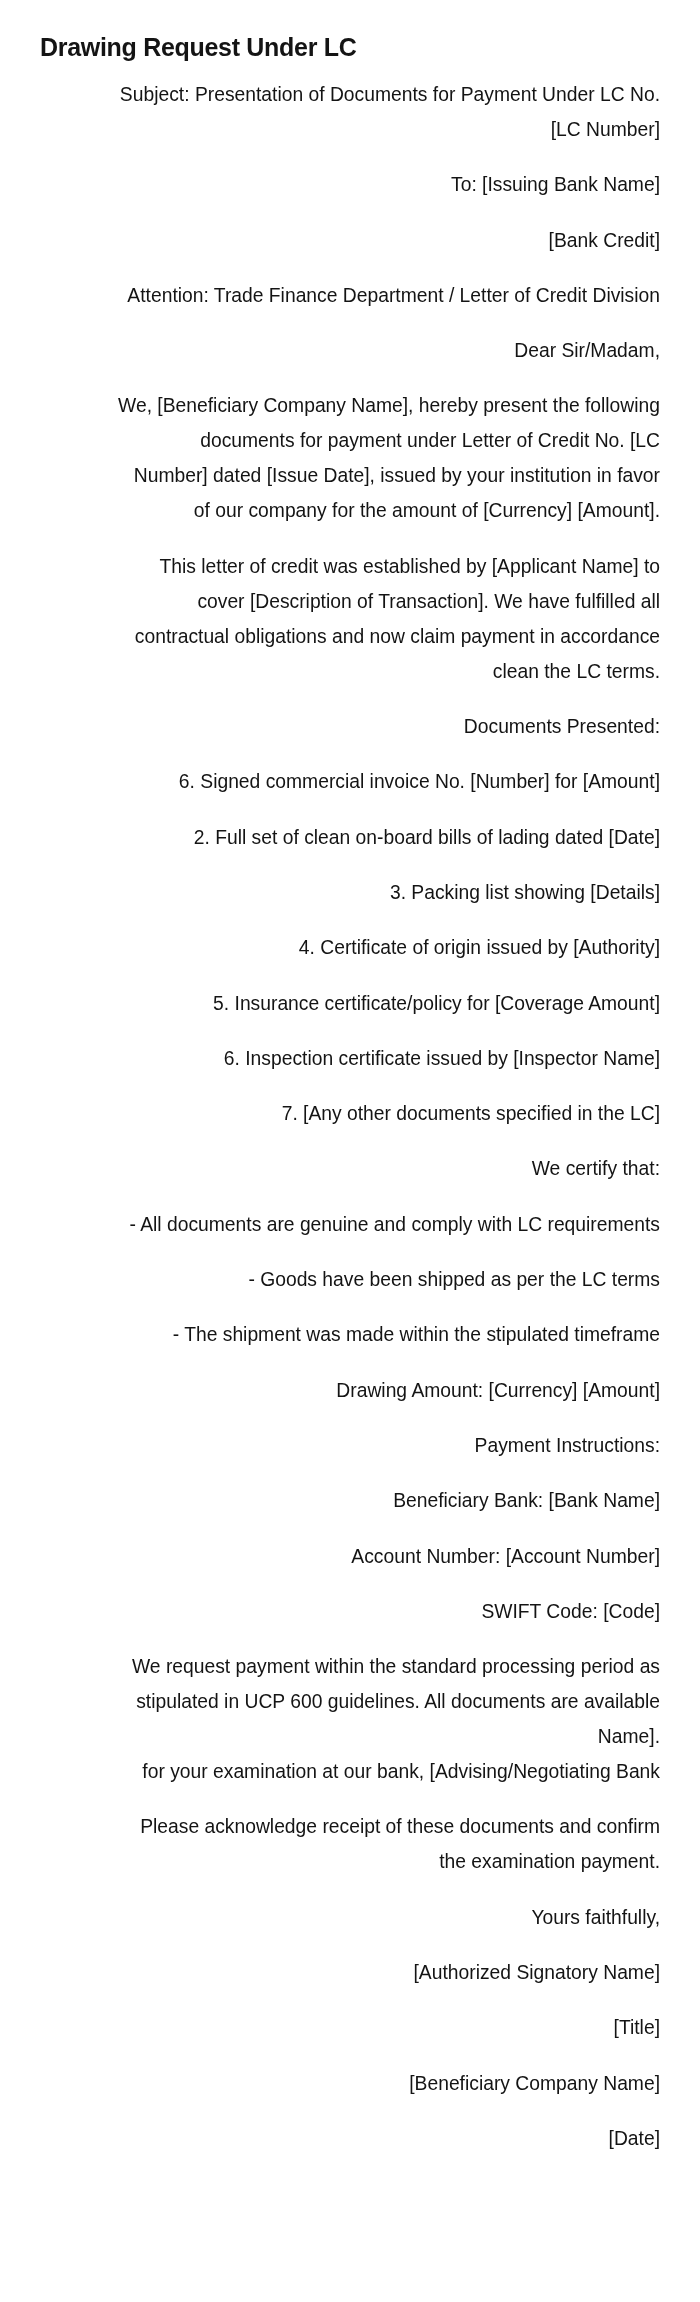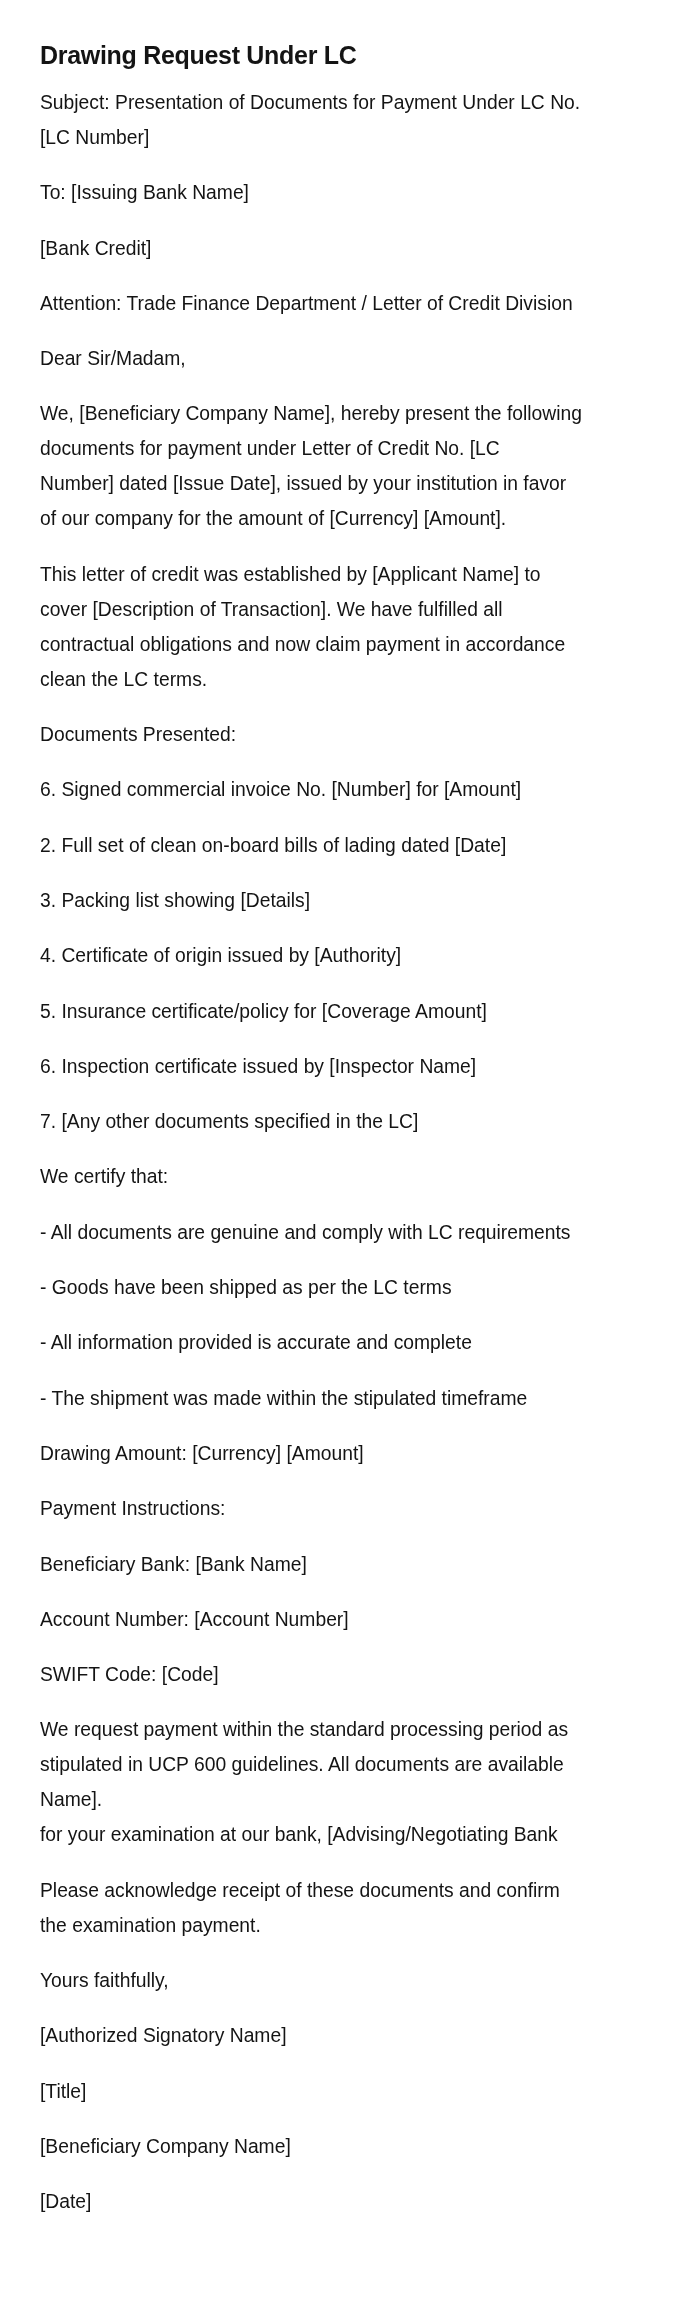--- a/index.html
+++ b/index.html
@@ -7,34 +7,35 @@
     width: 700px;
     height: 2302px;
     overflow: hidden;
     position: relative;
     color: #141414;
     font-family: "Liberation Sans", "DejaVu Sans", sans-serif;
   }
   .page {
     position: absolute;
     left: 40px;
-    top: 16px;
+    top: 8px;
     width: 620px;
   }
   .title {
     margin: 0;
     padding-top: 22px;
     font-size: 25px;
     line-height: 34px;
     font-weight: bold;
     letter-spacing: -0.3px;
     height: 34px;
   }
   .body {
     margin-top: 13px;
+    text-align: right;
   }
   .para {
     margin: 0 0 20.3px 0;
     font-size: 19.3px;
     line-height: 35px;
   }
   .line {
     display: block;
     white-space: nowrap;
   }
@@ -100,23 +101,20 @@
       <p class="para">
         <span class="line">We certify that:</span>
       </p>
       <p class="para">
         <span class="line">- All documents are genuine and comply with LC requirements</span>
       </p>
       <p class="para">
         <span class="line">- Goods have been shipped as per the LC terms</span>
       </p>
       <p class="para">
-        <span class="line">- All information provided is accurate and complete</span>
-      </p>
-      <p class="para">
         <span class="line">- The shipment was made within the stipulated timeframe</span>
       </p>
       <p class="para">
         <span class="line">Drawing Amount: [Currency] [Amount]</span>
       </p>
       <p class="para">
         <span class="line">Payment Instructions:</span>
       </p>
       <p class="para">
         <span class="line">Beneficiary Bank: [Bank Name]</span>

